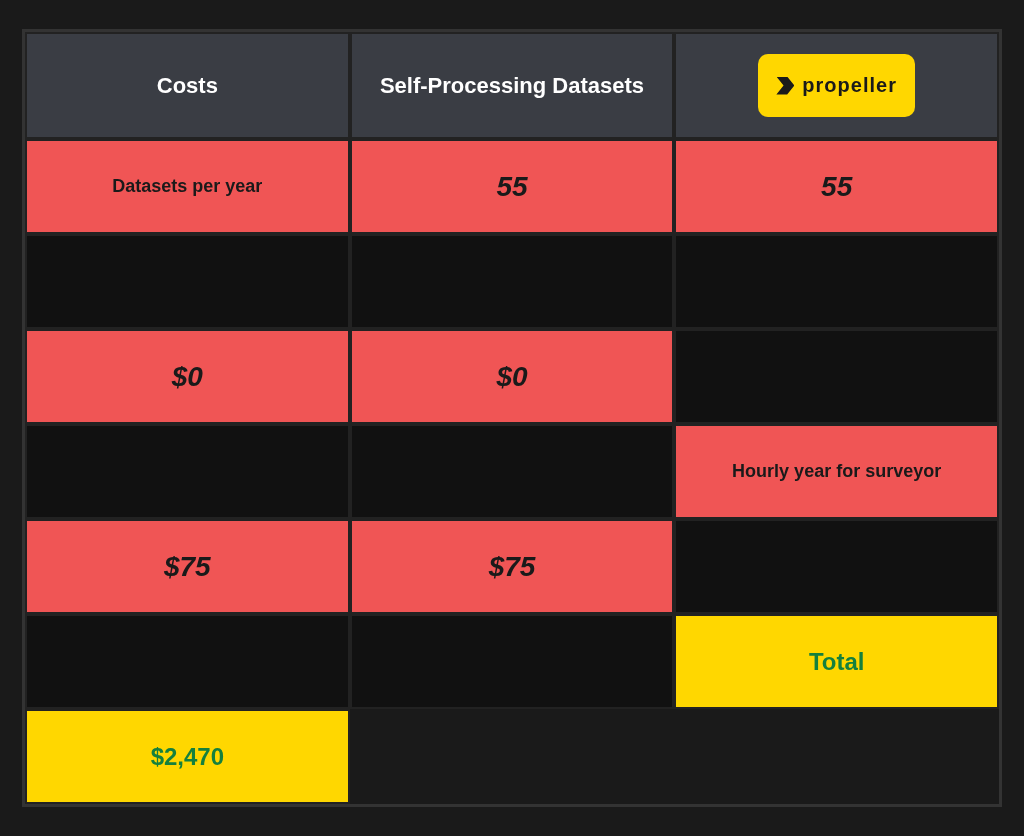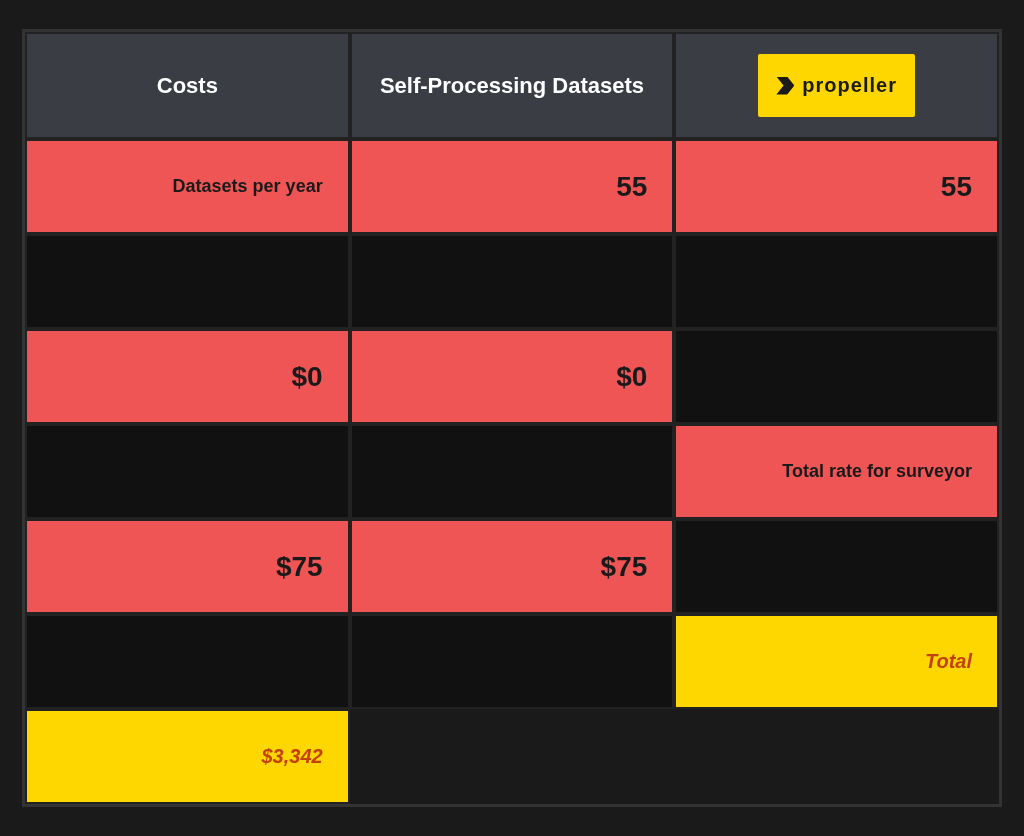--- a/index.html
+++ b/index.html
@@ -47,21 +47,21 @@
     .header-cell.propeller-cell {
       background-color: #3a3d44;
     }
 
     .propeller-logo {
       background-color: #FFD700;
       padding: 20px 18px;
       display: flex;
       align-items: center;
       gap: 8px;
-      border-radius: 2px;
+      border-radius: 10px;
     }
 
     .propeller-icon {
       width: 18px;
       height: 18px;
       background-color: #1a1a1a;
       clip-path: polygon(0 0, 60% 0, 100% 50%, 60% 100%, 0 100%, 40% 50%);
       flex-shrink: 0;
     }
 
@@ -69,21 +69,21 @@
       font-size: 20px;
       font-weight: bold;
       color: #1a1a1a;
       letter-spacing: 1px;
     }
 
     
     .data-cell {
       display: flex;
       align-items: center;
-      justify-content: flex-end;
+      justify-content: center;
       text-align: center;
       padding: 20px 25px;
       border: 2px solid #222;
       min-height: 95px;
     }
 
     .data-cell.red {
       background-color: #F05555;
       color: #1a1a1a;
     }
@@ -105,26 +105,26 @@
       line-height: 1.3;
     }
 
     .data-cell .value {
       font-size: 28px;
       font-weight: bold;
     }
 
     .data-cell.red .value {
       color: #1a1a1a;
+      font-style: italic;
     }
 
     .data-cell.yellow .value {
-      color: #c2410c;
-      font-size: 20px;
-      font-style: italic;
+      color: #15803d;
+      font-size: 24px;
     }
   </style>
 </head>
 <body>
 
 <div class="table-container">
   <div class="table-grid">
 
     <div class="header-cell">
       <span>Costs</span>
@@ -158,34 +158,34 @@
     </div>
     <div class="data-cell red row-training">
       <span class="value">$0</span>
     </div>
 
     <div class="data-cell black row-spacer2"></div>
     <div class="data-cell black row-spacer2"></div>
     <div class="data-cell black row-spacer2"></div>
 
     <div class="data-cell red row-hourly">
-      <span class="label">Total rate for surveyor</span>
+      <span class="label">Hourly year for surveyor</span>
     </div>
     <div class="data-cell red row-hourly">
       <span class="value">$75</span>
     </div>
     <div class="data-cell red row-hourly">
       <span class="value">$75</span>
     </div>
 
     <div class="data-cell black row-spacer3"></div>
     <div class="data-cell black row-spacer3"></div>
     <div class="data-cell black row-spacer3"></div>
 
     <div class="data-cell yellow row-total">
       <span class="value">Total</span>
     </div>
     <div class="data-cell yellow row-total">
-      <span class="value">$3,342</span>
+      <span class="value">$2,470</span>
     </div>
 
   </div>
 </div>
 
 </body></html>

